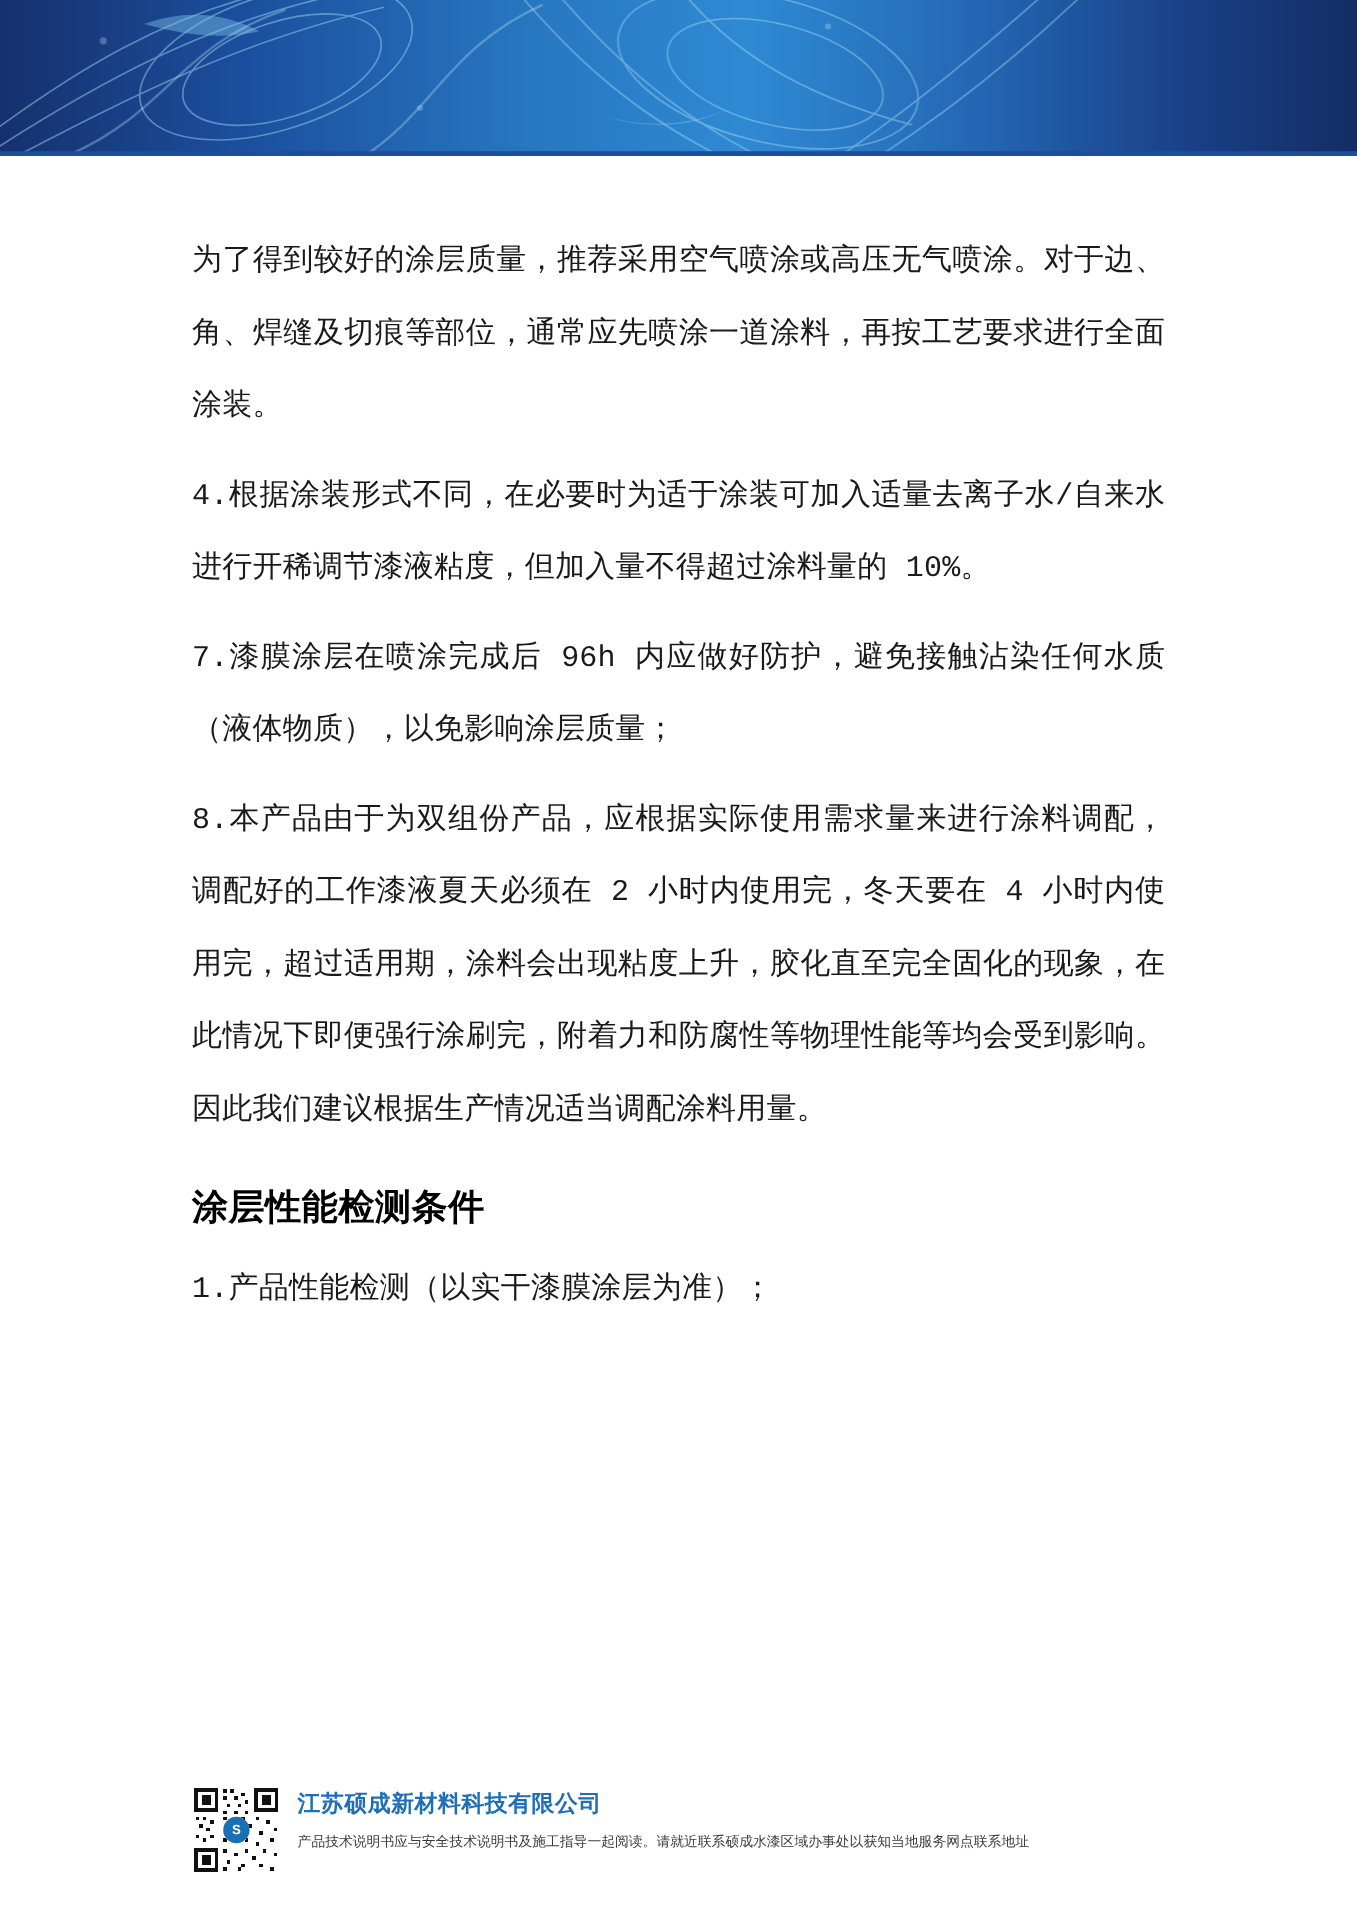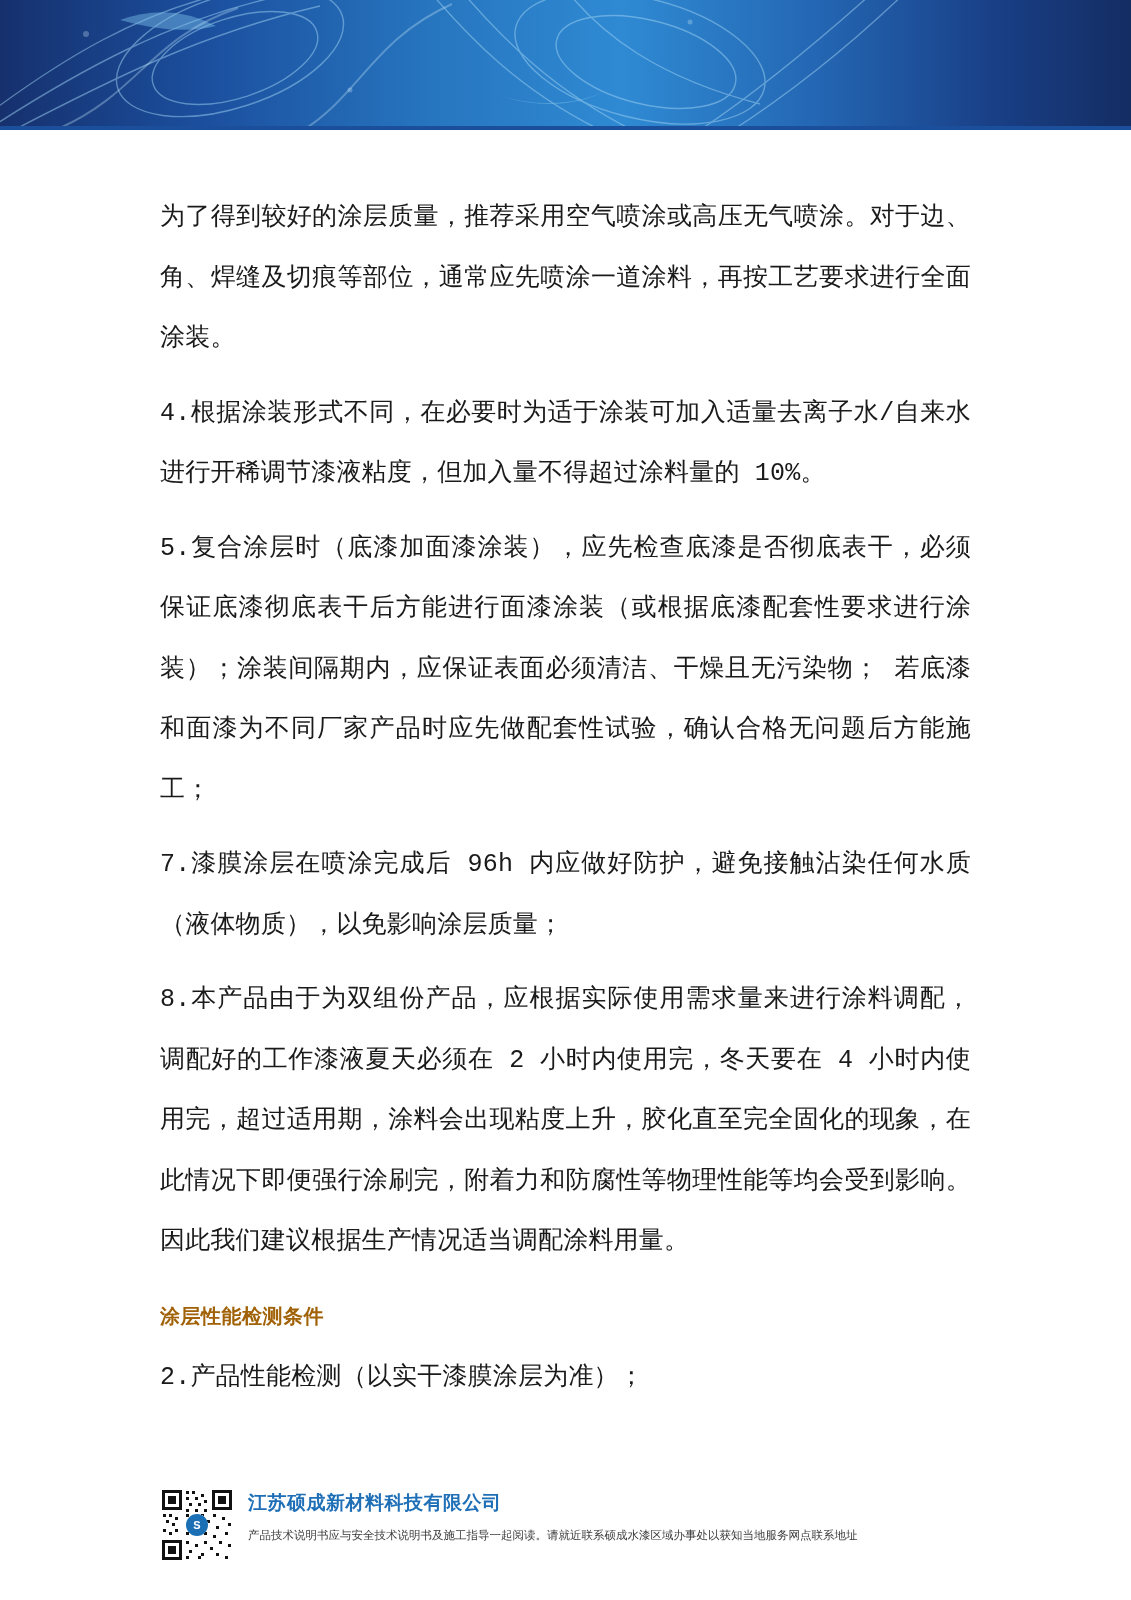--- a/index.html
+++ b/index.html
@@ -96,22 +96,22 @@
   .para {
     font-size: 25px;
     color: #1a1a1a;
     line-height: 2.42;
     margin: 0 0 14px 0;
     text-align: justify;
     letter-spacing: 0.2px;
     font-family: Liberation Mono, monospace;
   }
   .section-title {
-    color: #a16207;
-    font-size: 20px;
+    color: #000000;
+    font-size: 30px;
     font-weight: bold;
     margin: 30px 0 18px 0;
     letter-spacing: 0.5px;
   }
 
   
   .footer {
     position: absolute;
     left: 0;
     bottom: 0;
@@ -221,27 +221,26 @@
     </svg>
   </div>
 
   <div class="header-bottom-rule"></div>
 </div>
 
 <div class="page">
 
   <p class="para">为了得到较好的涂层质量，推荐采用空气喷涂或高压无气喷涂。对于边、角、焊缝及切痕等部位，通常应先喷涂一道涂料，再按工艺要求进行全面涂装。</p>
   <p class="para">4.根据涂装形式不同，在必要时为适于涂装可加入适量去离子水/自来水进行开稀调节漆液粘度，但加入量不得超过涂料量的 10%。</p>
-  <p class="para">5.复合涂层时（底漆加面漆涂装），应先检查底漆是否彻底表干，必须保证底漆彻底表干后方能进行面漆涂装（或根据底漆配套性要求进行涂装）；涂装间隔期内，应保证表面必须清洁、干燥且无污染物； 若底漆和面漆为不同厂家产品时应先做配套性试验，确认合格无问题后方能施工；</p>
   <p class="para">7.漆膜涂层在喷涂完成后 96h 内应做好防护，避免接触沾染任何水质（液体物质），以免影响涂层质量；</p>
   <p class="para">8.本产品由于为双组份产品，应根据实际使用需求量来进行涂料调配，调配好的工作漆液夏天必须在 2 小时内使用完，冬天要在 4 小时内使用完，超过适用期，涂料会出现粘度上升，胶化直至完全固化的现象，在此情况下即便强行涂刷完，附着力和防腐性等物理性能等均会受到影响。因此我们建议根据生产情况适当调配涂料用量。</p>
 
   <h2 class="section-title">涂层性能检测条件</h2>
 
-  <p class="para">2.产品性能检测（以实干漆膜涂层为准）；</p>
+  <p class="para">1.产品性能检测（以实干漆膜涂层为准）；</p>
 
   <div class="footer">
     <div class="footer-inner">
       <div class="qr">
         <svg width="74" height="74" viewBox="0 0 74 74" xmlns="http://www.w3.org/2000/svg" shape-rendering="crispEdges">
           <rect width="74" height="74" fill="#ffffff"></rect>
           <g fill="#111111">
             <rect x="2" y="2" width="20" height="20"></rect>
             <rect x="52" y="2" width="20" height="20"></rect>
             <rect x="2" y="52" width="20" height="20"></rect>

